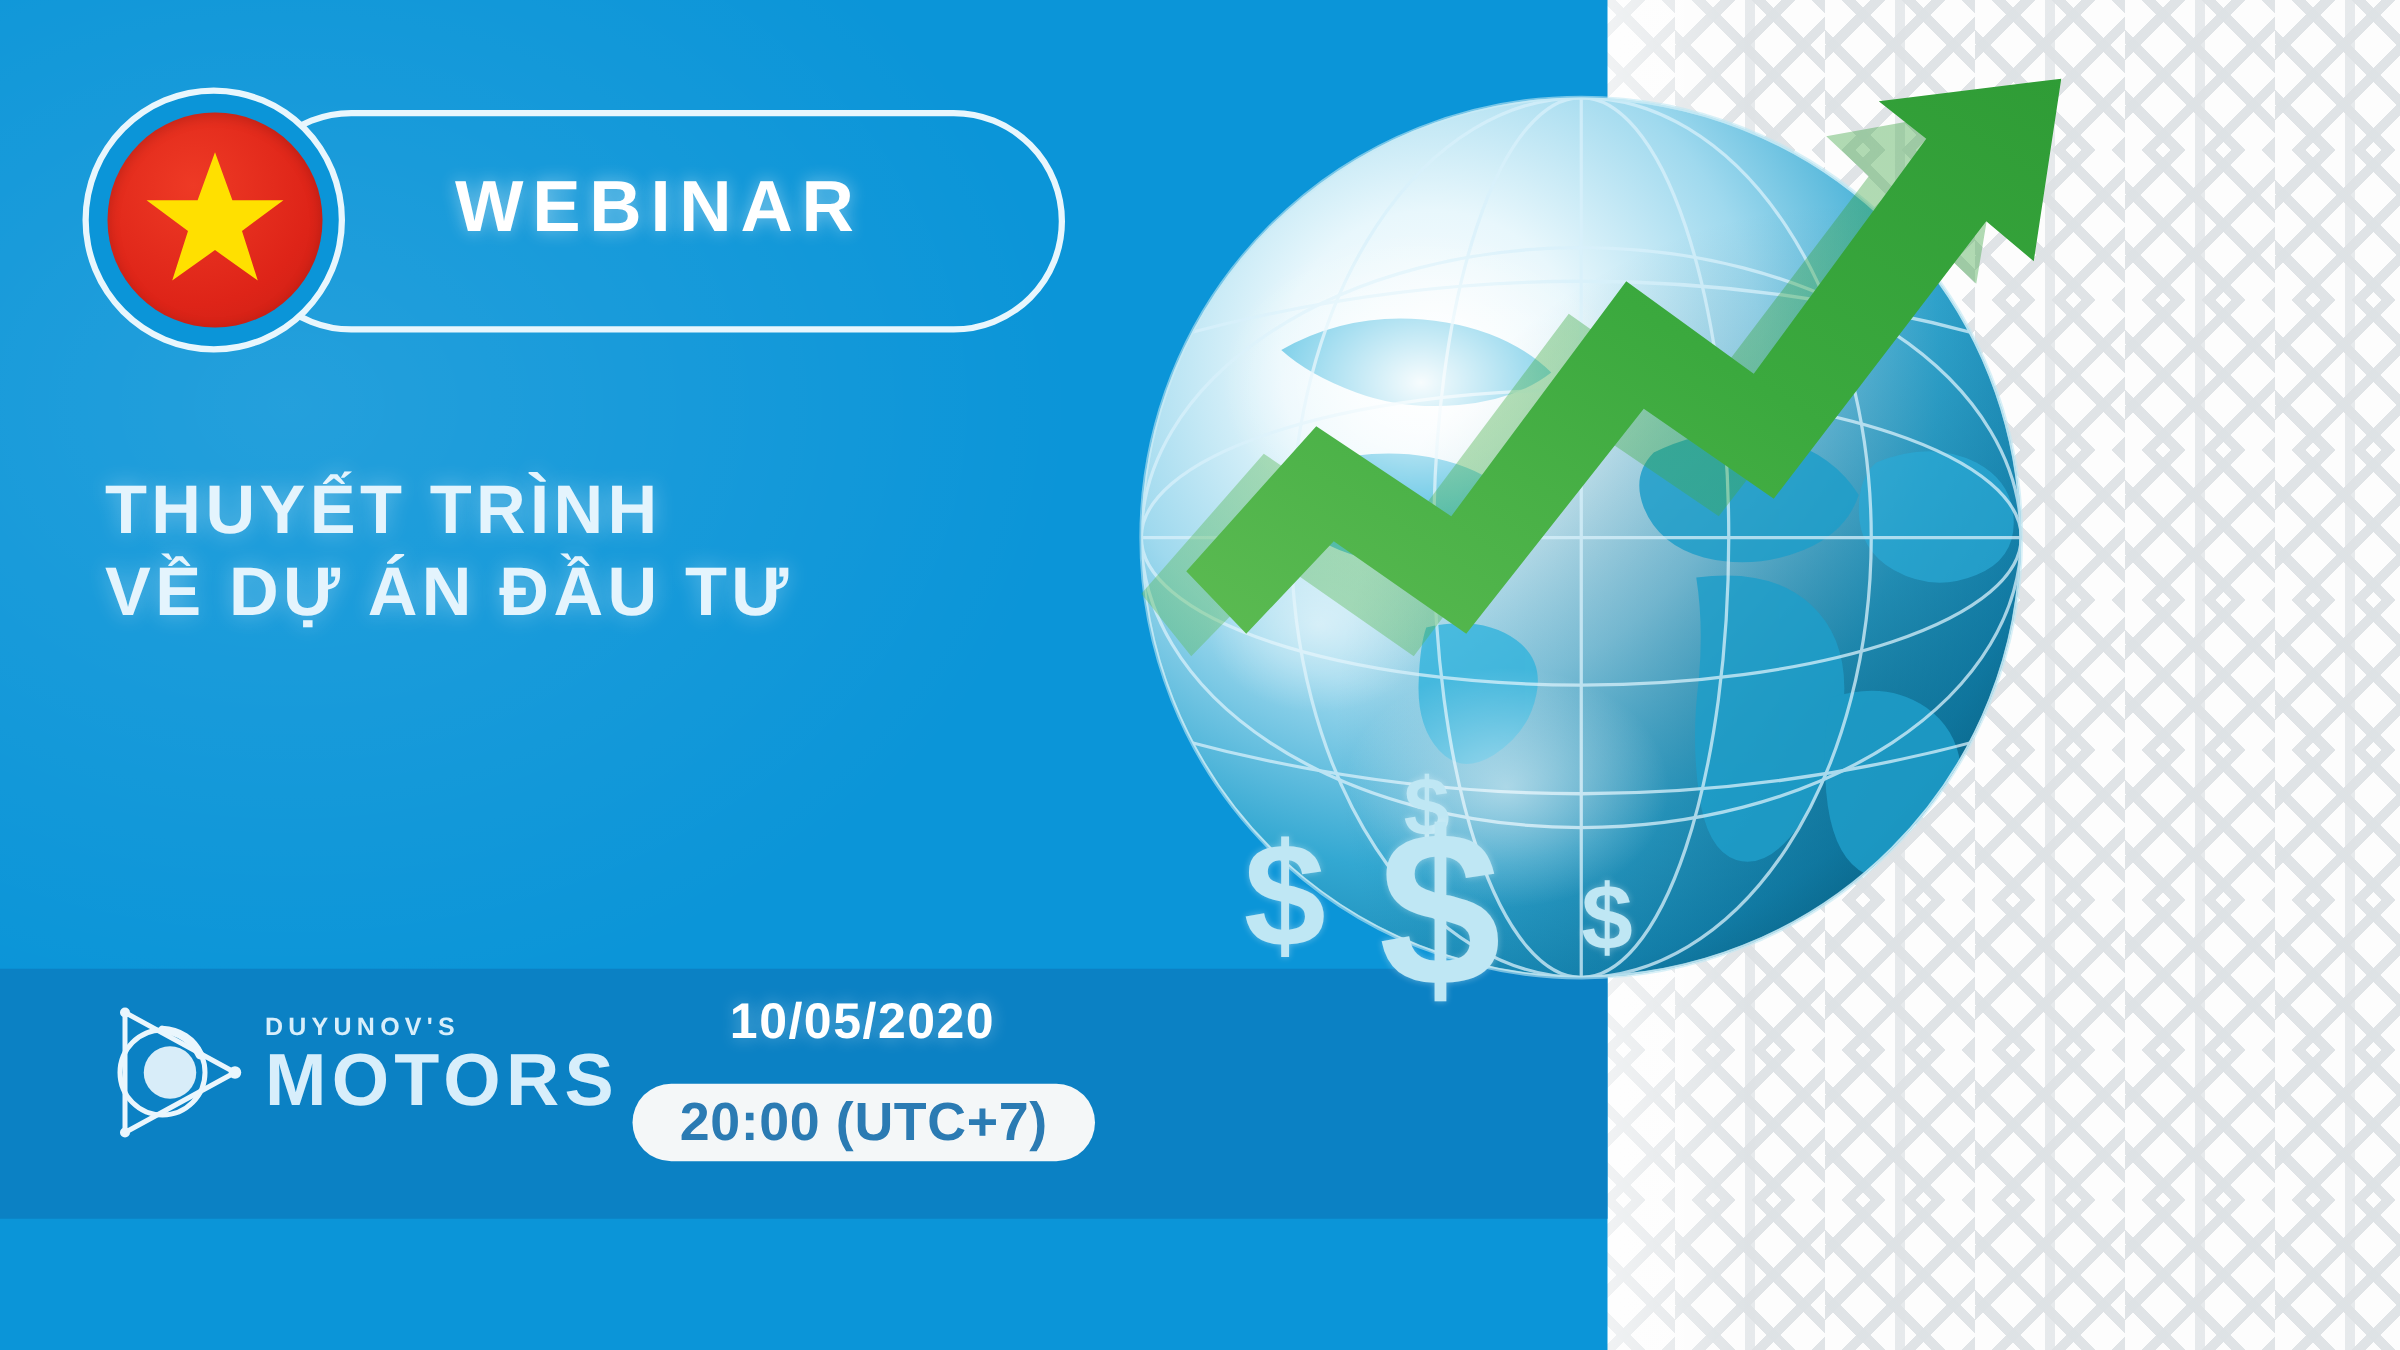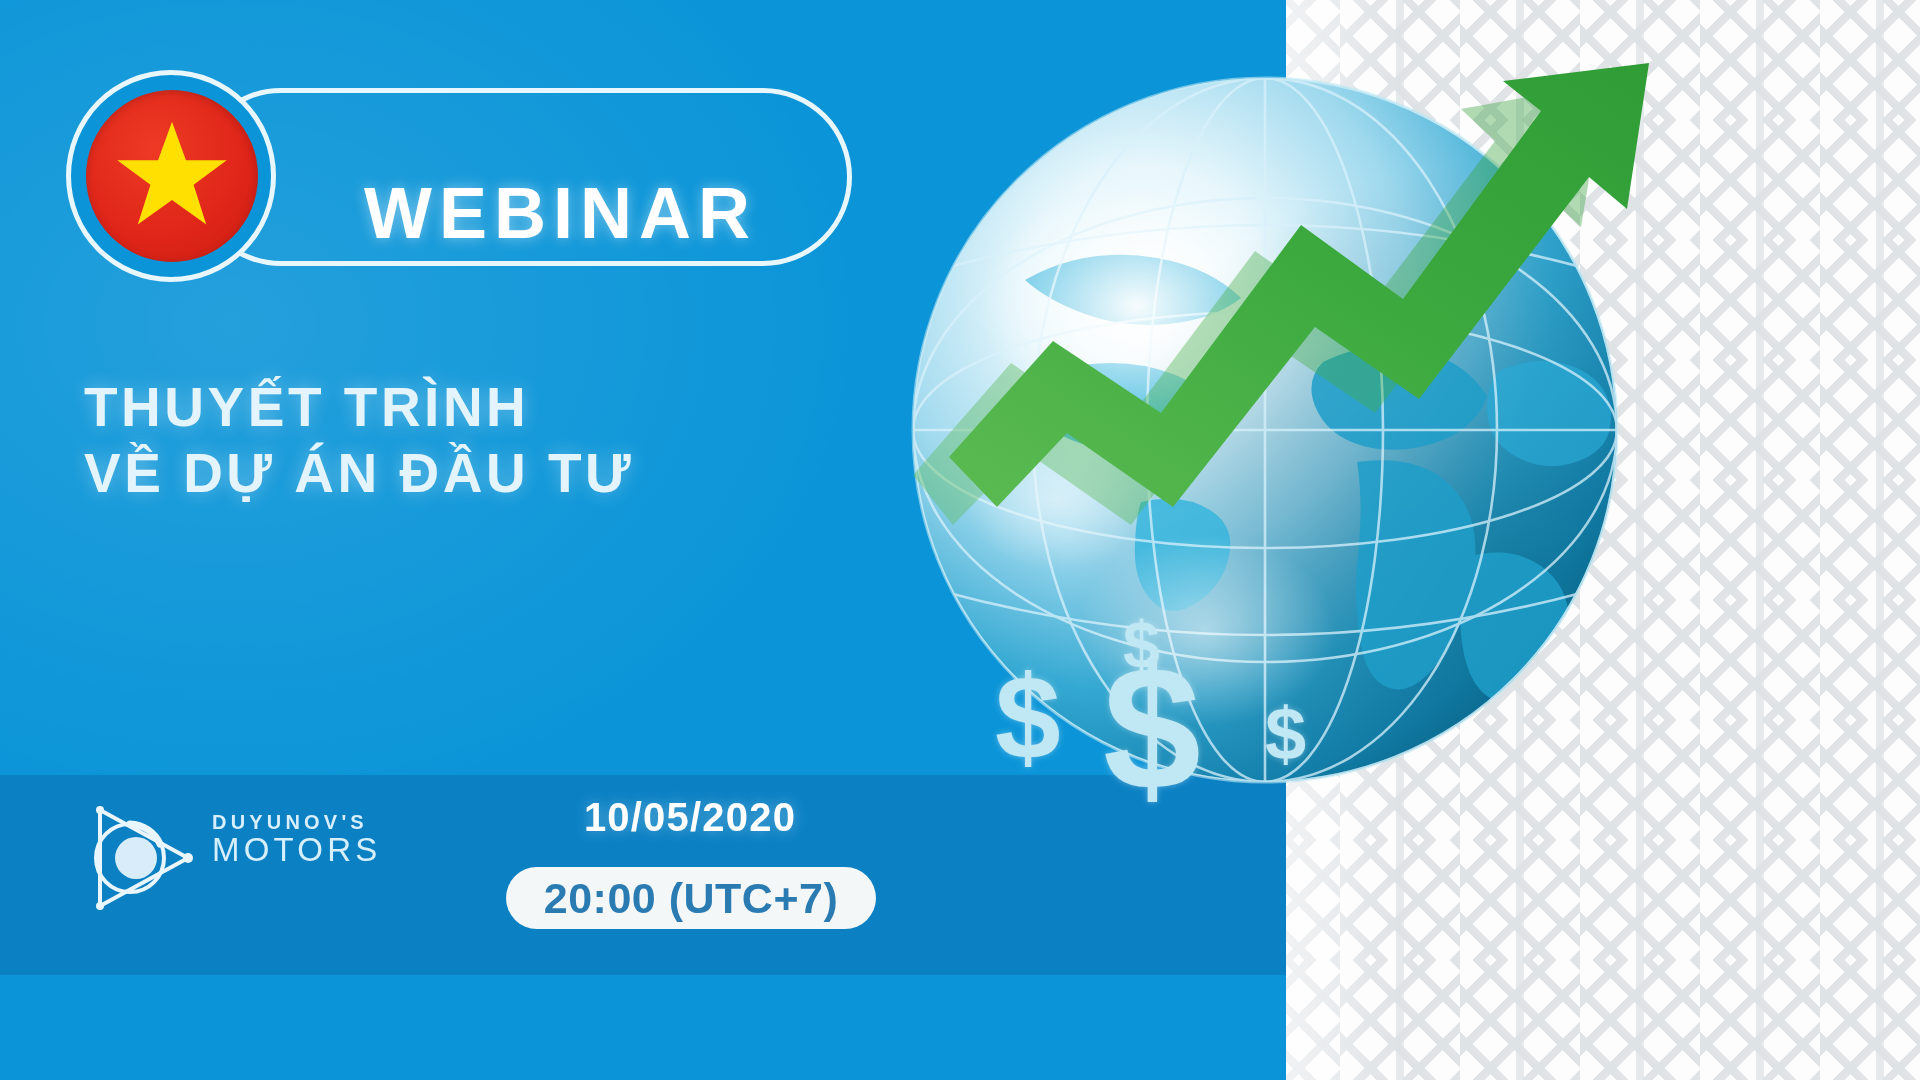--- a/index.html
+++ b/index.html
@@ -32,35 +32,35 @@
   .badge-row{position:absolute;left:64px;top:70px;width:740px;height:215px;}
   .pill-outline{position:absolute;left:128px;top:18px;width:660px;height:178px;
     border:5px solid #e8f6fd;border-radius:92px;box-sizing:border-box;}
   .flag-ring{position:absolute;left:2px;top:0px;width:210px;height:212px;border-radius:50%;
     border:5px solid #e8f6fd;box-sizing:border-box;background:#0b95d8;}
   .flag-circle{position:absolute;left:22px;top:20px;width:172px;height:172px;border-radius:50%;
     background:radial-gradient(circle at 40% 34%, #ee3a25 0%, #de2418 62%, #c81f14 100%);
     box-shadow:0 2px 10px rgba(0,0,0,.18) inset;}
   .star{position:absolute;left:50%;top:50%;width:118px;height:118px;transform:translate(-50%,-50%);}
   .webinar-text{position:absolute;left:300px;top:96px;transform:translateY(-50%);
-    font-size:72px;font-weight:700;letter-spacing:7px;color:#ffffff;line-height:1;
-    text-shadow:0 0 14px rgba(255,255,255,.45);white-space:nowrap;margin-top:47px;}
+    font-size:58px;font-weight:700;letter-spacing:7px;color:#ffffff;line-height:1;
+    text-shadow:0 0 14px rgba(255,255,255,.45);white-space:nowrap;}
 
   
   .subtitle{position:absolute;left:84px;top:374px;color:#e4f4fd;
     font-size:55px;font-weight:700;letter-spacing:3.5px;line-height:1.20;
     text-shadow:0 0 18px rgba(255,255,255,.35);}
   .subtitle div{white-space:nowrap;}
 
   
   .logo-block{position:absolute;left:84px;top:800px;width:340px;height:120px;}
   .logo-mark{position:absolute;left:0;top:0;width:112px;height:116px;}
   .logo-words{position:absolute;left:128px;top:12px;color:#d7eefb;}
   .logo-words .l1{font-size:20px;font-weight:700;letter-spacing:4.2px;line-height:1.06;}
-  .logo-words .l2{font-size:33px;font-weight:400;letter-spacing:4.2px;line-height:1.06;}
+  .logo-words .l2{font-size:59px;font-weight:700;letter-spacing:4.2px;line-height:1.06;}
 
   .date-block{position:absolute;left:500px;top:795px;width:380px;height:130px;}
   .date-text{position:absolute;left:0;top:0;width:380px;text-align:center;
     color:#ffffff;font-size:40px;font-weight:700;letter-spacing:1.2px;
     text-shadow:0 0 14px rgba(255,255,255,.35);}
   .time-pill{position:absolute;left:6px;top:72px;width:370px;height:62px;border-radius:34px;
     background:#f4f7f8;display:flex;align-items:center;justify-content:center;}
   .time-pill span{color:#2b7bb3;font-size:43px;font-weight:700;letter-spacing:.5px;}
 
   

